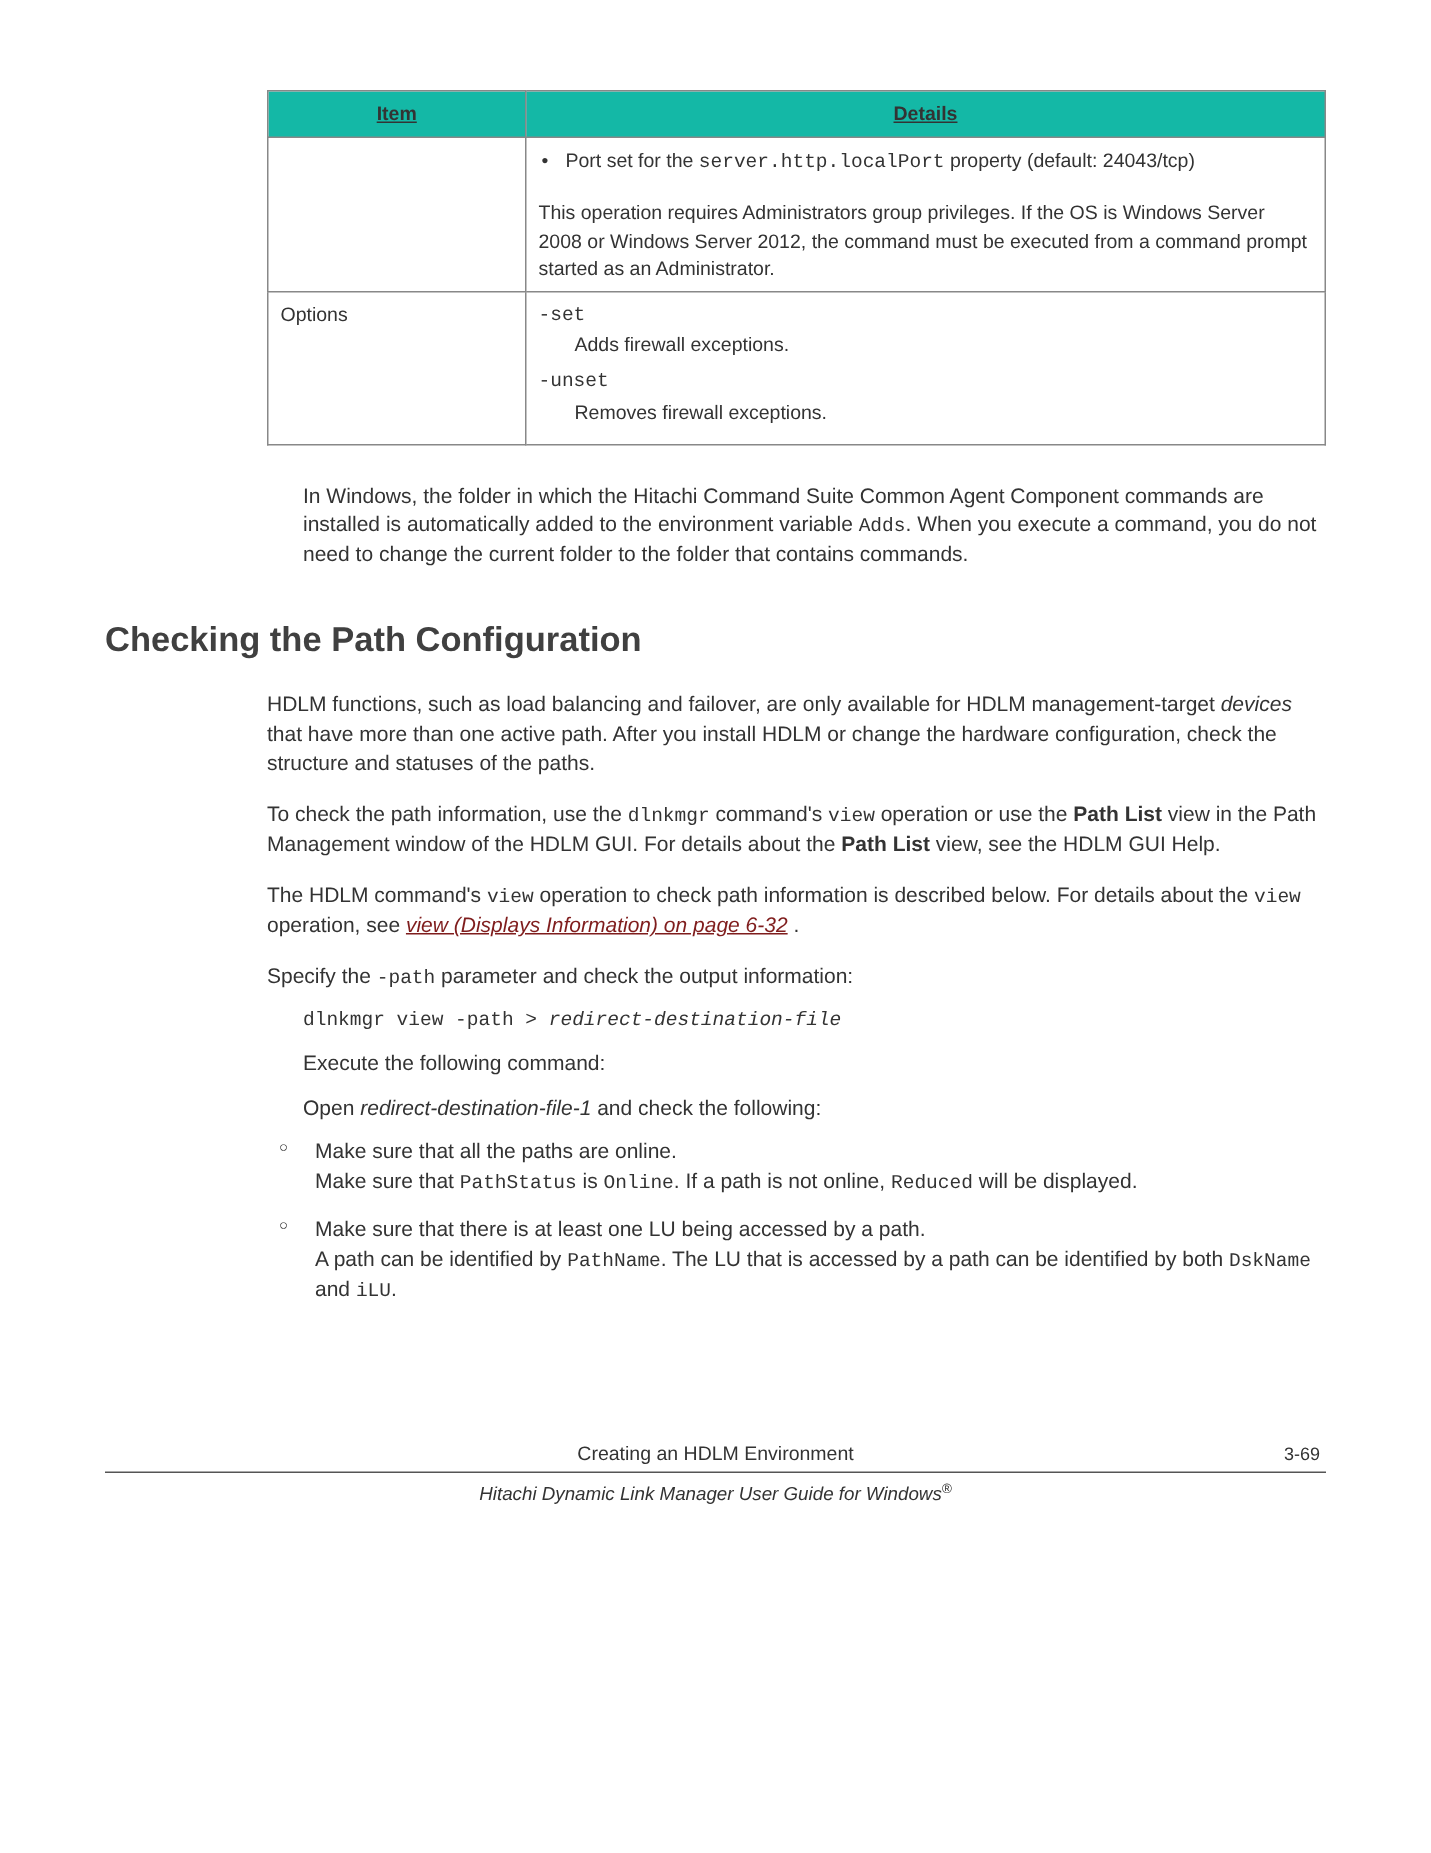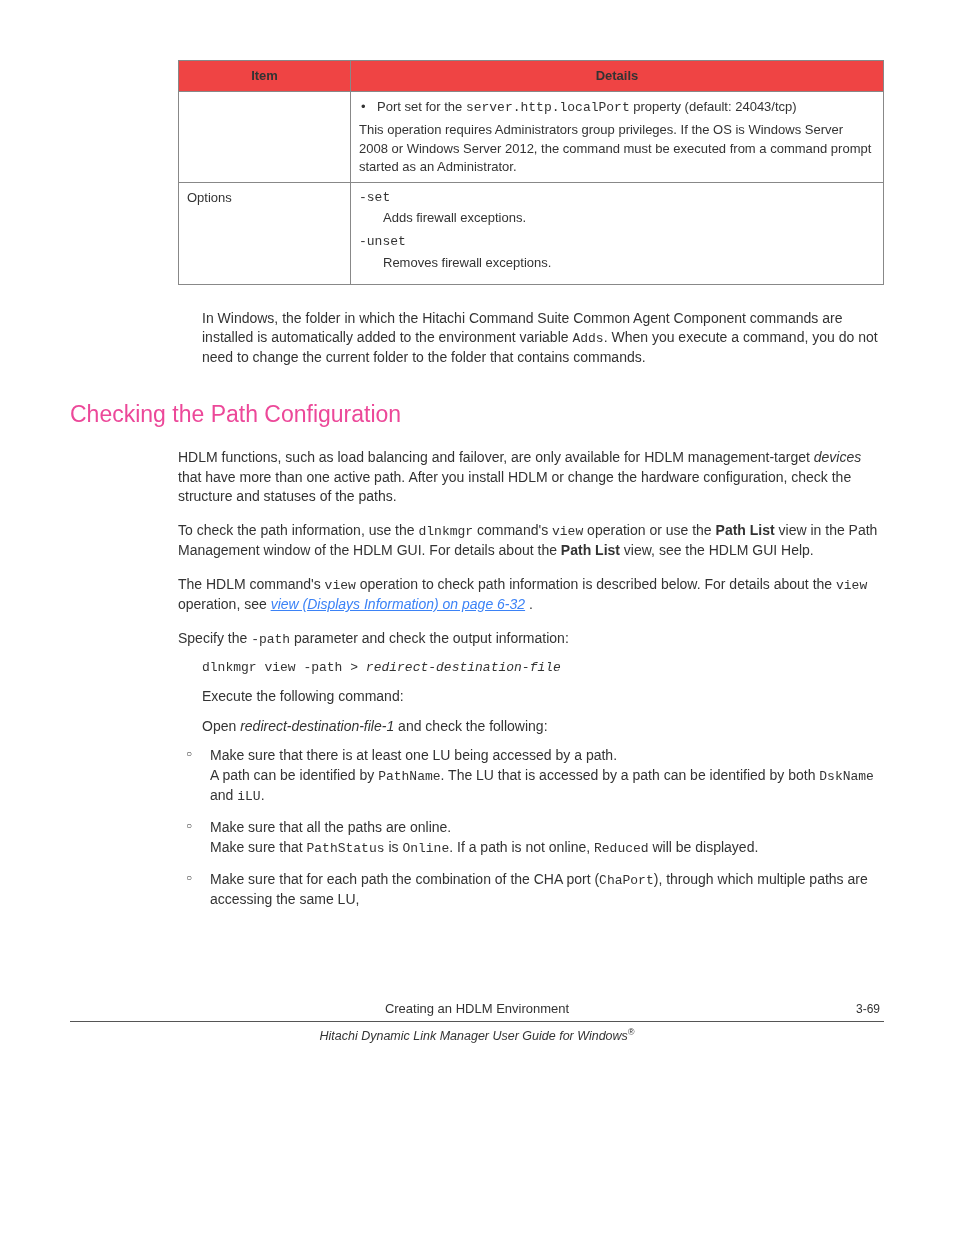--- a/index.html
+++ b/index.html
@@ -21,51 +21,52 @@
     margin-bottom: 24px;
   }
   th, td {
     border: 1px solid #888;
     padding: 6px 8px;
     vertical-align: top;
     text-align: left;
     font-size: 13px;
   }
   th {
-    background: #ef4444;
+    background: #14b8a6;
     text-align: center;
     font-weight: bold;
+    text-decoration: underline;
   }
   .item-col { width: 155px; }
   .inner-bullet {
     padding-left: 18px;
     position: relative;
-    margin-bottom: 4px;
+    margin-bottom: 16px;
   }
   .inner-bullet::before {
     content: "•";
     position: absolute;
     left: 2px;
   }
   .opt-indent { padding-left: 24px; margin: 2px 0 6px 0; }
   code, .mono {
     font-family: "Courier New", monospace;
     font-size: 13px;
   }
   .note-block { margin-bottom: 30px; }
   .note-body { margin-left: 24px; margin-top: 4px; }
   h2.section {
-    color: #ec4899;
+    color: #404040;
     font-size: 23px;
-    font-weight: normal;
+    font-weight: bold;
     margin: 30px 0 18px 0;
   }
   p { margin: 0 0 14px 0; }
   a.xref {
-    color: #3b82f6;
+    color: #7f1d1d;
     text-decoration: underline;
     font-style: italic;
   }
   .circle-list {
     list-style: none;
     padding-left: 32px;
     margin: 0 0 14px 0;
   }
   .circle-list > li {
     position: relative;
@@ -176,33 +177,30 @@
 </div>
 
 <div class="sub-indent">Execute the following command:</div>
 
 <div class="sub-indent">
   <span>Open </span><em>redirect-destination-file-1</em><span> and check the following:</span>
 </div>
 
 <ul class="circle-list">
   <li>
-    <div>Make sure that there is at least one LU being accessed by a path.</div>
-    <div>
-      <span>A path can be identified by </span><span class="mono">PathName</span><span>. The LU that is accessed by a path can be identified by both </span><span class="mono">DskName</span><span> and </span><span class="mono">iLU</span><span>.</span>
-    </div>
-  </li>
-  <li>
     <div>Make sure that all the paths are online.</div>
     <div>
       <span>Make sure that </span><span class="mono">PathStatus</span><span> is </span><span class="mono">Online</span><span>. If a path is not online, </span><span class="mono">Reduced</span><span> will be displayed.</span>
     </div>
   </li>
   <li>
-    <span>Make sure that for each path the combination of the CHA port (</span><span class="mono">ChaPort</span><span>), through which multiple paths are accessing the same LU,</span>
+    <div>Make sure that there is at least one LU being accessed by a path.</div>
+    <div>
+      <span>A path can be identified by </span><span class="mono">PathName</span><span>. The LU that is accessed by a path can be identified by both </span><span class="mono">DskName</span><span> and </span><span class="mono">iLU</span><span>.</span>
+    </div>
   </li>
 </ul>
 
 </div>
 
 <div class="footer">
   <div class="footer-top">
     <div class="footer-left-pad"></div>
     <div class="footer-center">Creating an HDLM Environment</div>
     <div class="page-num">3-69</div>

